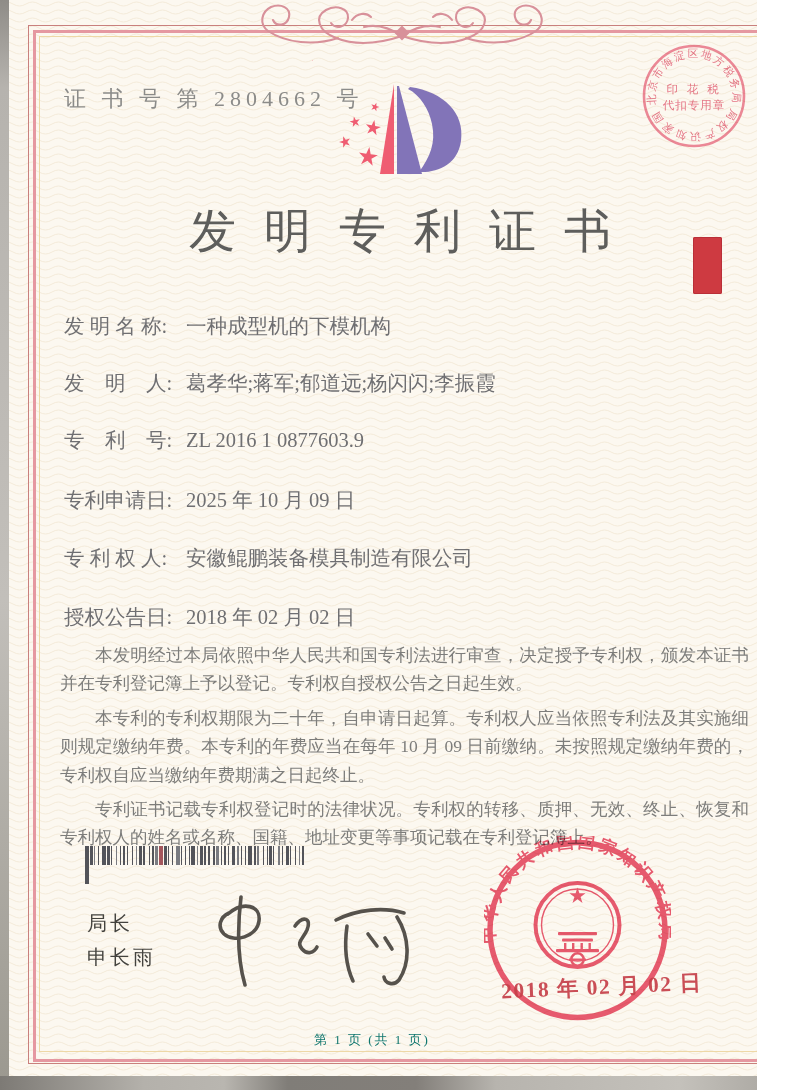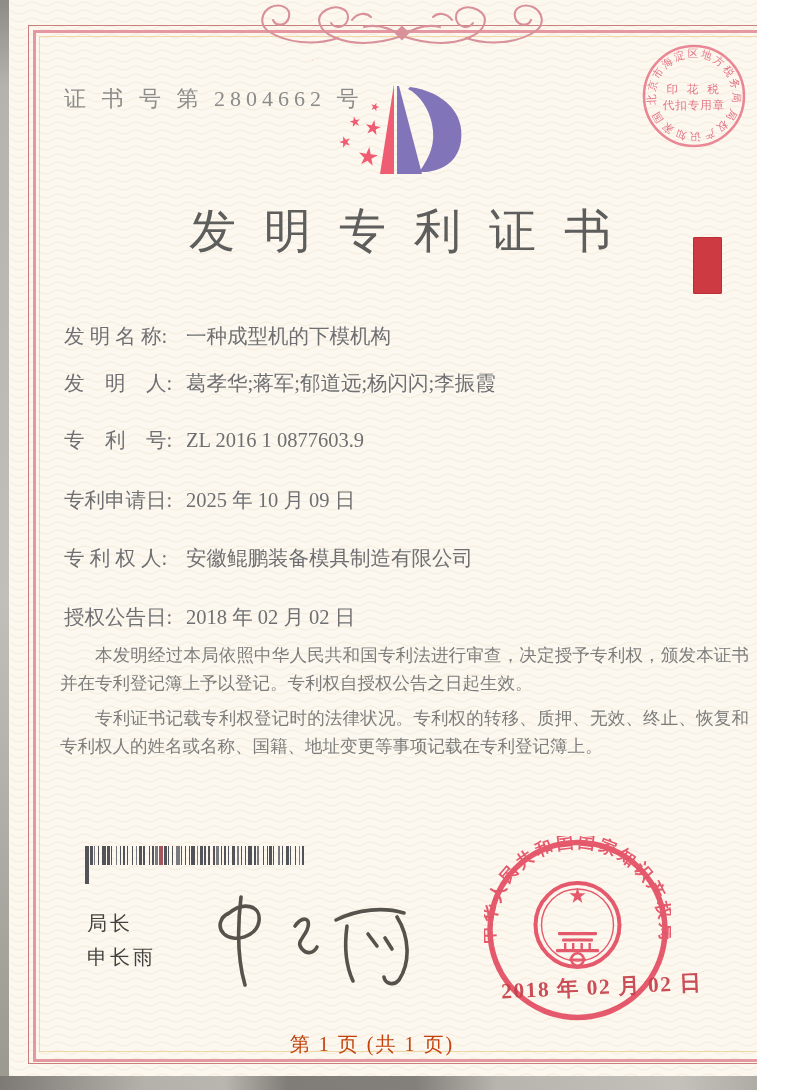--- a/index.html
+++ b/index.html
@@ -26,22 +26,22 @@
   .frow .val{margin-left:2px;}
   .paras{left:60px;top:641px;width:689px;font-size:17.5px;line-height:28.4px;
          color:#7d7d7b;text-align:justify;}
   .paras p{margin:0 0 6px 0;text-indent:2em;}
   .barcode{left:85px;top:846px;width:222px;height:19px;font-size:0;}
   .barcode i{display:inline-block;height:19px;}
   .signer{left:87px;color:#44433f;font-size:20px;
           font-family:"Liberation Sans","DejaVu Sans",sans-serif;letter-spacing:3px;text-align:right;}
   .seal-date{left:501px;top:972px;font-size:21.5px;color:#c6404a;letter-spacing:1.5px;
              transform:rotate(-2.5deg);font-weight:bold;opacity:.92;}
-  .page-footer{left:252px;top:1031px;width:240px;text-align:center;font-size:20px;
-               color:#c2410c;letter-spacing:2px;}
+  .page-footer{left:252px;top:1031px;width:240px;text-align:center;font-size:13px;
+               color:#0f766e;letter-spacing:2px;}
   .stamp{mix-blend-mode:multiply;}
 </style>
 </head>
 <body>
 
 <div class="page noint">
 
   <svg class="abs" style="left:0;top:0" width="800" height="1090">
     <defs>
       <pattern id="wv" width="26" height="8" patternUnits="userSpaceOnUse">
@@ -102,41 +102,42 @@
       <textPath href="#taxBot" startOffset="50%" text-anchor="middle">局权产识知家国</textPath>
     </text>
     <text x="56" y="53" text-anchor="middle" font-size="11.5" fill="#e8788e" letter-spacing="3" font-family="Liberation Serif, DejaVu Serif, serif">印 花 税</text>
     <text x="56" y="69" text-anchor="middle" font-size="11.5" fill="#e8788e" letter-spacing="1" font-family="Liberation Serif, DejaVu Serif, serif">代扣专用章</text>
   </svg>
 
   <div class="abs red-block"></div>
 
   <div class="abs title">发明专利证书</div>
 
-  <div class="abs frow" style="top:322px">
+  <div class="abs frow" style="top:312px">
     <span class="lab">发 明 名 称:</span><span class="val">一种成型机的下模机构</span>
   </div>
   <div class="abs frow" style="top:369px">
     <span class="lab">发　明　人:</span><span class="val">葛孝华;蒋军;郁道远;杨闪闪;李振霞</span>
   </div>
   <div class="abs frow" style="top:426px">
     <span class="lab">专　利　号:</span><span class="val">ZL 2016 1 0877603.9</span>
   </div>
   <div class="abs frow" style="top:486px">
     <span class="lab">专利申请日:</span><span class="val">2025 年 10 月 09 日</span>
   </div>
   <div class="abs frow" style="top:544px">
     <span class="lab">专 利 权 人:</span><span class="val">安徽鲲鹏装备模具制造有限公司</span>
   </div>
   <div class="abs frow" style="top:603px">
     <span class="lab">授权公告日:</span><span class="val">2018 年 02 月 02 日</span>
   </div>
 
   <div class="abs paras">
     <p>本发明经过本局依照中华人民共和国专利法进行审查，决定授予专利权，颁发本证书并在专利登记簿上予以登记。专利权自授权公告之日起生效。</p>
+    <p>本专利的专利权期限为二十年，自申请日起算。专利权人应当依照专利法及其实施细则规定缴纳年费。本专利的年费应当在每年 10 月 09 日前缴纳。未按照规定缴纳年费的，专利权自应当缴纳年费期满之日起终止。</p>
     <p>专利证书记载专利权登记时的法律状况。专利权的转移、质押、无效、终止、恢复和专利权人的姓名或名称、国籍、地址变更等事项记载在专利登记簿上。</p>
   </div>
 
   <div class="abs barcode" id="barcode"><i style="width:3.9000000000000004px;background:#53545a"></i><i style="width:1.3px"></i><i style="width:2.6px;background:#53545a"></i><i style="width:1.3px"></i><i style="width:1.3px;background:#7a7b80"></i><i style="width:2.6px"></i><i style="width:1.3px;background:#53545a"></i><i style="width:2.6px"></i><i style="width:3.9000000000000004px;background:#53545a"></i><i style="width:1.3px"></i><i style="width:2.6px;background:#53545a"></i><i style="width:1.3px"></i><i style="width:1.3px;background:#53545a"></i><i style="width:3.9000000000000004px"></i><i style="width:1.3px;background:#7a7b80"></i><i style="width:2.6px"></i><i style="width:1.3px;background:#53545a"></i><i style="width:1.3px"></i><i style="width:2.6px;background:#53545a"></i><i style="width:1.3px"></i><i style="width:1.3px;background:#53545a"></i><i style="width:3.9000000000000004px"></i><i style="width:1.3px;background:#53545a"></i><i style="width:2.6px"></i><i style="width:1.3px;background:#7a7b80"></i><i style="width:2.6px"></i><i style="width:2.6px;background:#53545a"></i><i style="width:1.3px"></i><i style="width:1.3px;background:#53545a"></i><i style="width:3.9000000000000004px"></i><i style="width:1.3px;background:#53545a"></i><i style="width:2.6px"></i><i style="width:1.3px;background:#53545a"></i><i style="width:1.3px"></i><i style="width:2.6px;background:#7a7b80"></i><i style="width:1.3px"></i><i style="width:3.9000000000000004px;background:#a4565c"></i><i style="width:1.3px"></i><i style="width:2.6px;background:#53545a"></i><i style="width:1.3px"></i><i style="width:1.3px;background:#53545a"></i><i style="width:2.6px"></i><i style="width:1.3px;background:#53545a"></i><i style="width:2.6px"></i><i style="width:3.9000000000000004px;background:#7a7b80"></i><i style="width:1.3px"></i><i style="width:1.3px;background:#53545a"></i><i style="width:2.6px"></i><i style="width:1.3px;background:#53545a"></i><i style="width:2.6px"></i><i style="width:1.3px;background:#53545a"></i><i style="width:1.3px"></i><i style="width:3.9000000000000004px;background:#53545a"></i><i style="width:1.3px"></i><i style="width:1.3px;background:#7a7b80"></i><i style="width:2.6px"></i><i style="width:2.6px;background:#53545a"></i><i style="width:1.3px"></i><i style="width:1.3px;background:#53545a"></i><i style="width:2.6px"></i><i style="width:1.3px;background:#53545a"></i><i style="width:3.9000000000000004px"></i><i style="width:1.3px;background:#53545a"></i><i style="width:1.3px"></i><i style="width:2.6px;background:#7a7b80"></i><i style="width:2.6px"></i><i style="width:1.3px;background:#53545a"></i><i style="width:1.3px"></i><i style="width:2.6px;background:#53545a"></i><i style="width:1.3px"></i><i style="width:1.3px;background:#53545a"></i><i style="width:2.6px"></i><i style="width:3.9000000000000004px;background:#53545a"></i><i style="width:1.3px"></i><i style="width:2.6px;background:#7a7b80"></i><i style="width:1.3px"></i><i style="width:1.3px;background:#53545a"></i><i style="width:2.6px"></i><i style="width:1.3px;background:#53545a"></i><i style="width:2.6px"></i><i style="width:3.9000000000000004px;background:#53545a"></i><i style="width:1.3px"></i><i style="width:2.6px;background:#53545a"></i><i style="width:1.3px"></i><i style="width:1.3px;background:#7a7b80"></i><i style="width:3.9000000000000004px"></i><i style="width:1.3px;background:#53545a"></i><i style="width:2.6px"></i><i style="width:1.3px;background:#53545a"></i><i style="width:1.3px"></i><i style="width:2.6px;background:#53545a"></i><i style="width:1.3px"></i><i style="width:1.3px;background:#53545a"></i><i style="width:3.9000000000000004px"></i><i style="width:1.3px;background:#7a7b80"></i><i style="width:2.6px"></i><i style="width:1.3px;background:#53545a"></i><i style="width:2.6px"></i><i style="width:2.6px;background:#53545a"></i><i style="width:1.3px"></i><i style="width:1.3px;background:#53545a"></i><i style="width:3.9000000000000004px"></i><i style="width:1.3px;background:#53545a"></i><i style="width:2.6px"></i><i style="width:1.3px;background:#7a7b80"></i><i style="width:1.3px"></i><i style="width:2.6px;background:#53545a"></i><i style="width:1.3px"></i><i style="width:3.9000000000000004px;background:#53545a"></i></div>
 
   <div class="abs signer" style="top:910px">局长</div>
   <div class="abs signer" style="top:944px">申长雨</div>
 
   <svg class="abs" style="left:198px;top:892px" width="232" height="96" viewBox="0 0 232 96">
     <g fill="none" stroke="#45413b" stroke-width="3.6" stroke-linecap="round" stroke-linejoin="round" opacity="0.9">

